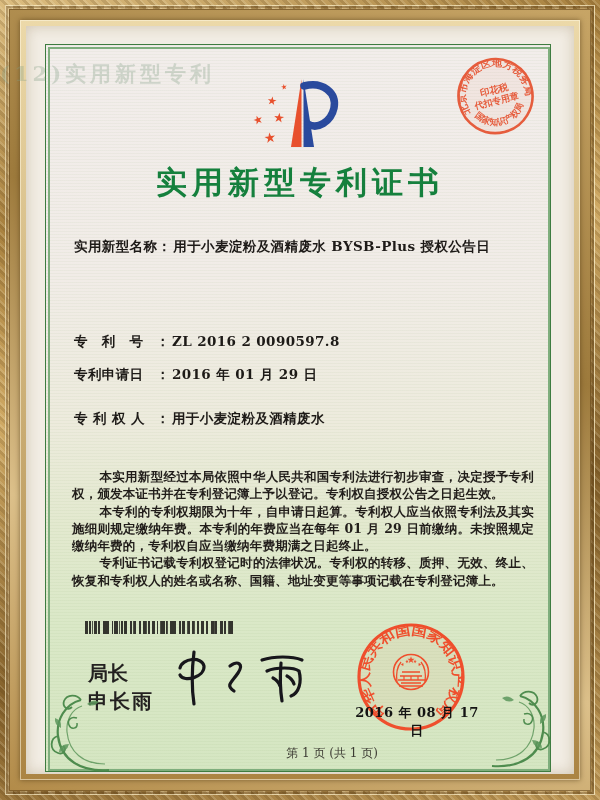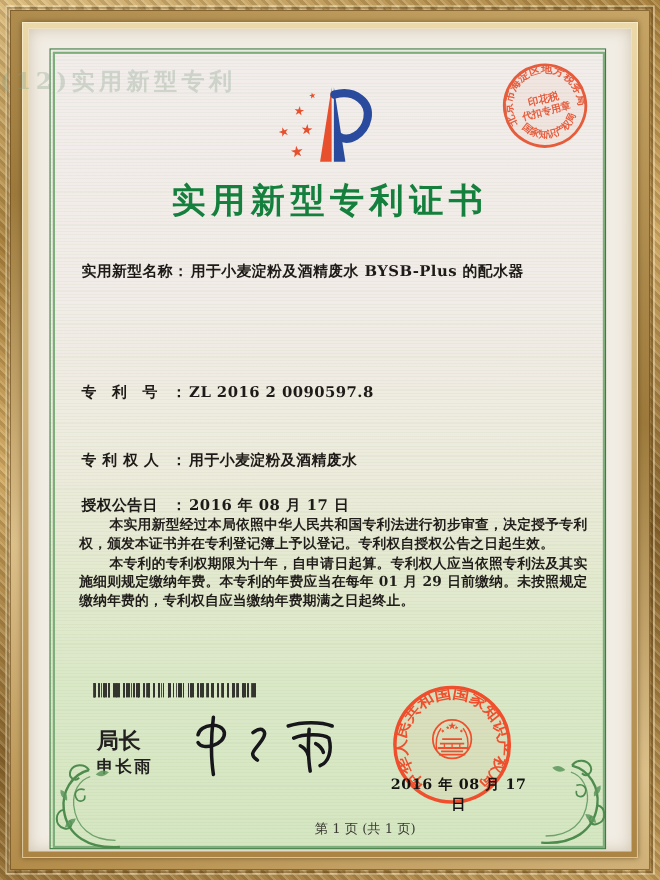--- a/index.html
+++ b/index.html
@@ -32,21 +32,21 @@
 
   .law-block{position:absolute;left:72px;width:462px;top:468px;color:#211d1a;font-size:12.5px;line-height:17.3px;text-align:justify;letter-spacing:.2px;}
   .law-block p{margin:0;text-indent:2.2em;font-weight:bold;}
 
   .barcode{position:absolute;left:85px;top:621px;width:148px;height:13px;opacity:.88;background-image:
     repeating-linear-gradient(90deg,#1e1d1a 0 1.5px,transparent 1.5px 4.5px),
     repeating-linear-gradient(90deg,#1e1d1a 0 2.5px,transparent 2.5px 9.7px),
     repeating-linear-gradient(90deg,rgba(30,29,26,.85) 0 1px,transparent 1px 6.8px);}
 
   .director-title{position:absolute;left:88px;top:660px;font-family:"DejaVu Sans",sans-serif;font-size:20px;font-weight:700;color:#232120;}
-  .director-name{position:absolute;left:88px;top:688px;font-family:"DejaVu Sans",sans-serif;font-size:15px;font-weight:700;color:#232120;letter-spacing:2px;}
+  .director-name{position:absolute;left:88px;top:688px;font-family:"DejaVu Sans",sans-serif;font-size:20px;font-weight:700;color:#232120;letter-spacing:2px;}
 
   .sig{position:absolute;left:170px;top:644px;}
   .seal{position:absolute;left:352px;top:620px;}
   .seal-date{position:absolute;left:352px;top:704px;width:130px;text-align:center;font-size:13px;font-weight:700;color:#131313;letter-spacing:.5px;}
   .page-footer{position:absolute;left:45px;width:574px;top:745px;text-align:center;font-size:12px;color:#3c3b33;}
 
   .tax-stamp{position:absolute;left:438px;top:38px;transform:rotate(-14deg);opacity:.92;}
   .flourish{position:absolute;}
   .flourish.left{left:47px;top:692px;}
   .flourish.right{left:488px;top:688px;transform:scaleX(-1);}
@@ -97,35 +97,36 @@
       <use href="#star" transform="translate(19,64) scale(5.6) rotate(-8)"></use>
     </g>
     <polygon points="50.5,5 40,73 50.5,73" fill="#e8502d"></polygon>
     <polygon points="52.5,5 52.5,73 63,73" fill="#2a4a9d"></polygon>
     <path d="M53 12 C72 7 86 19 83 34 C80 48 66 56 57 50" stroke="#2a4a9d" stroke-width="7.5" fill="none" stroke-linecap="round"></path>
   </svg>
 
   <div class="cert-title">实用新型专利证书</div>
 
   <div class="field" style="top:238px">
-    <span class="f-label">实用新型名称</span><span>：</span><span class="f-value">用于小麦淀粉及酒精废水 BYSB-Plus 的配水器</span>
+    <span class="f-label">实用新型名称</span><span>：</span><span class="f-value">用于小麦淀粉及酒精废水 BYSB-Plus 授权公告日</span>
   </div>
-  <div class="field" style="top:348px">
+  <div class="field" style="top:333px">
     <span class="f-label">专　利　号</span><span>：</span><span class="f-value">ZL 2016 2 0090597.8</span>
+  </div>
+  <div class="field" style="top:366px">
+    <span class="f-label">专利申请日</span><span>：</span><span class="f-value">2016 年 01 月 29 日</span>
   </div>
   <div class="field" style="top:410px">
     <span class="f-label">专 利 权 人</span><span>：</span><span class="f-value">用于小麦淀粉及酒精废水</span>
-  </div>
-  <div class="field" style="top:451px">
-    <span class="f-label">授权公告日</span><span>：</span><span class="f-value">2016 年 08 月 17 日</span>
   </div>
 
   <div class="law-block">
     <p>本实用新型经过本局依照中华人民共和国专利法进行初步审查，决定授予专利权，颁发本证书并在专利登记簿上予以登记。专利权自授权公告之日起生效。</p>
     <p>本专利的专利权期限为十年，自申请日起算。专利权人应当依照专利法及其实施细则规定缴纳年费。本专利的年费应当在每年 01 月 29 日前缴纳。未按照规定缴纳年费的，专利权自应当缴纳年费期满之日起终止。</p>
+    <p>专利证书记载专利权登记时的法律状况。专利权的转移、质押、无效、终止、恢复和专利权人的姓名或名称、国籍、地址变更等事项记载在专利登记簿上。</p>
   </div>
 
   <div class="barcode"></div>
 
   <div class="director-title">局长</div>
   <div class="director-name">申长雨</div>
   <svg class="sig" width="145" height="70" viewBox="0 0 145 70">
     <g stroke="#17161b" stroke-width="3.2" stroke-linecap="round" fill="none">
       <path d="M24 8 C22 24 21 40 24 60"></path>
       <path d="M10 24 C12 14 32 12 34 22 C35 33 14 39 10 31"></path>

